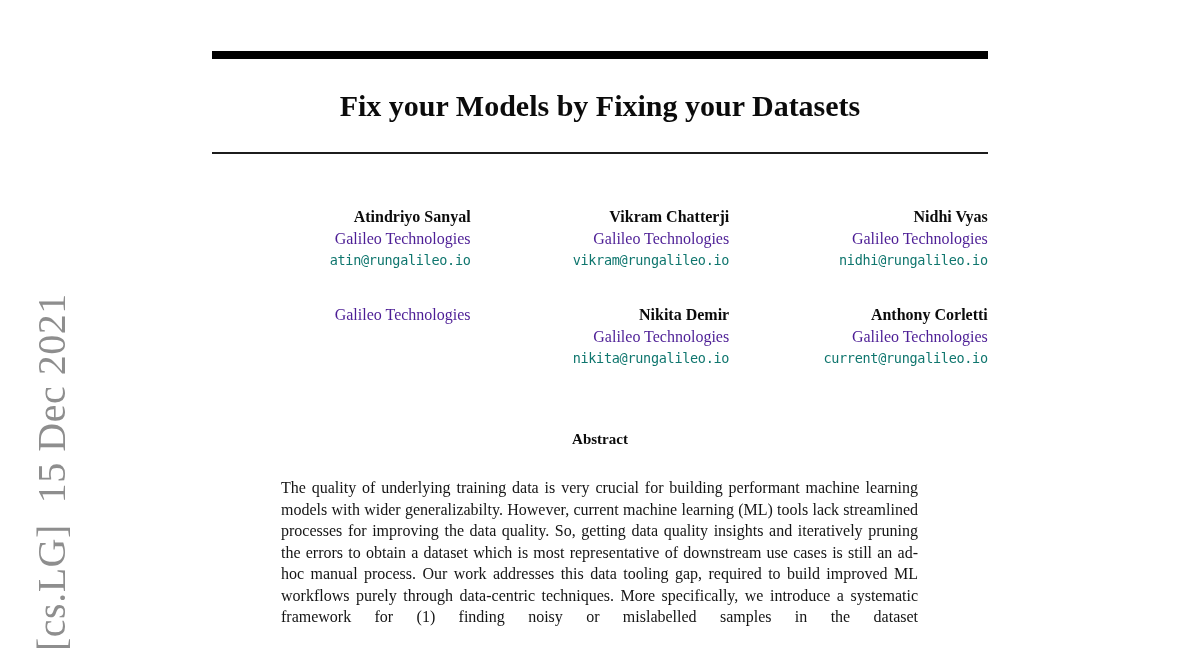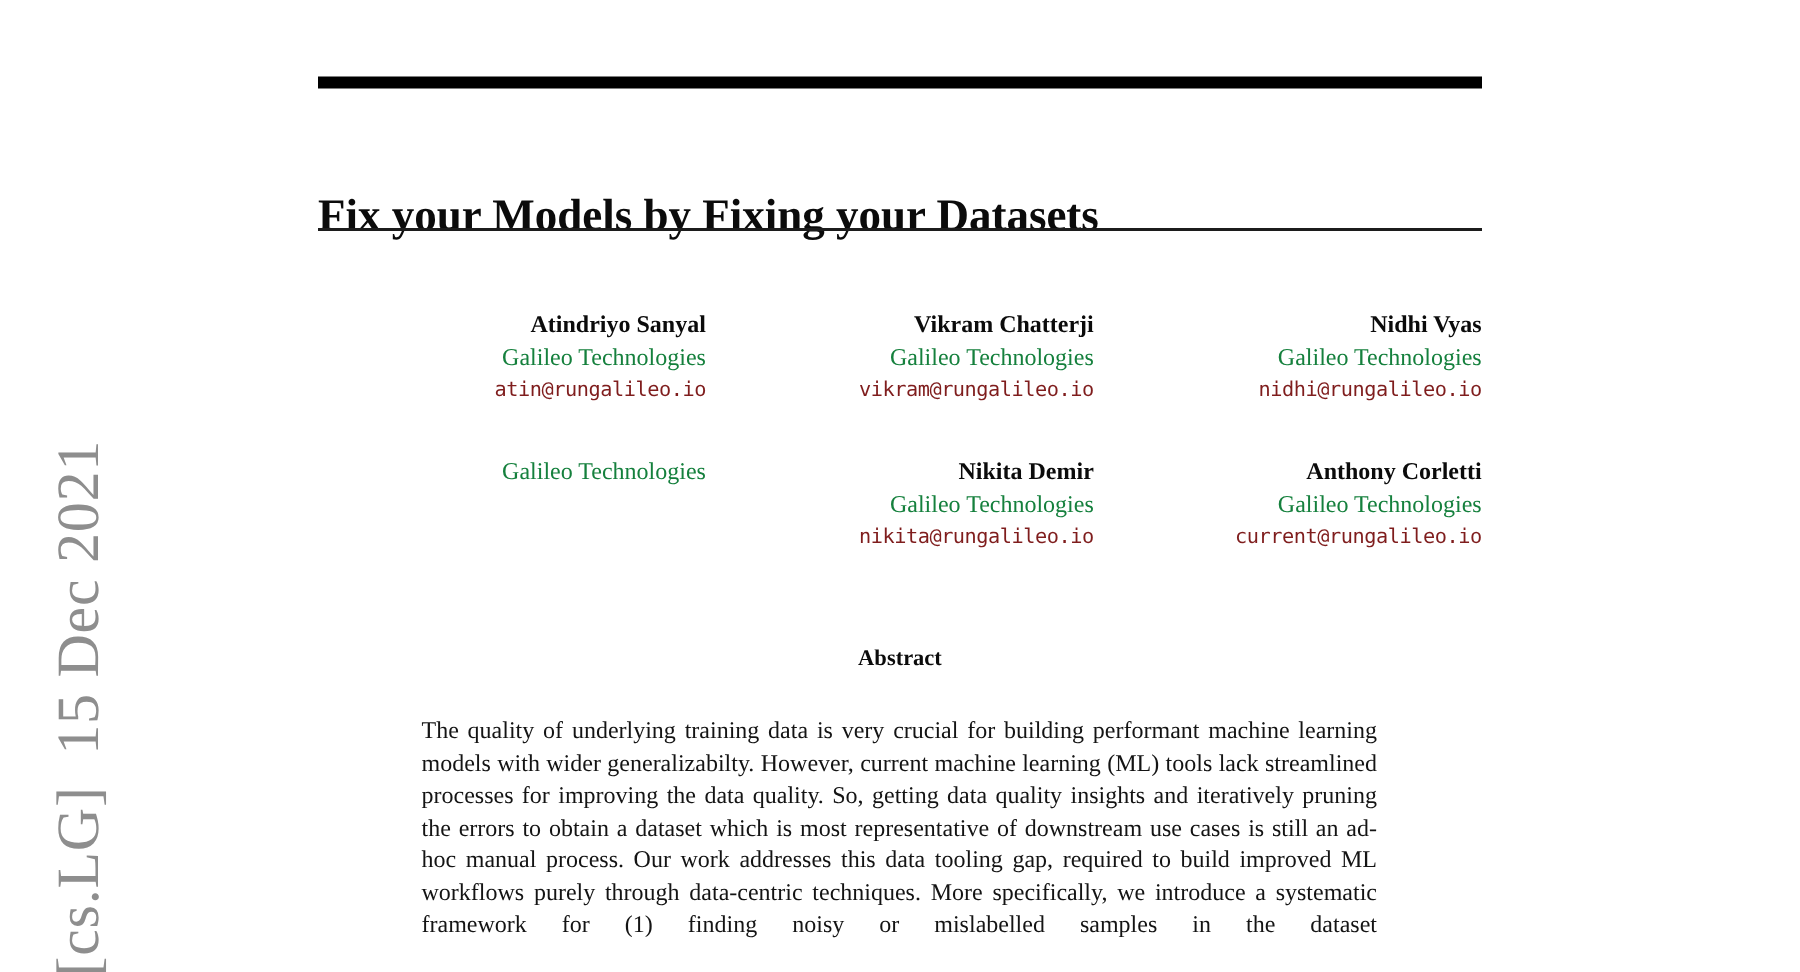--- a/index.html
+++ b/index.html
@@ -47,26 +47,25 @@
     position: absolute;
     left: 0; top: 51px;
     width: 776px; height: 8px;
     background: #000000;
   }
 
   .paper-title {
     position: absolute;
     left: 0; top: 88px;
     width: 776px;
-    text-align: left;
+    text-align: center;
     font-size: 30px;
     line-height: 36px;
     font-weight: bold;
     color: #0b0b0b;
-    margin-top: 38px;
   }
 
   .title-rule {
     position: absolute;
     left: 0; top: 152px;
     width: 776px; height: 2px;
     background: #1c1c1c;
     border: none;
   }
 
@@ -86,27 +85,27 @@
   }
   .author-name {
     font-size: 16px;
     line-height: 22px;
     font-weight: bold;
     color: #0b0b0b;
   }
   .author-affiliation {
     font-size: 16px;
     line-height: 22px;
-    color: #15803d;
+    color: #4c1d95;
   }
   .author-email {
     font-family: "DejaVu Sans Mono", "Liberation Mono", monospace;
     font-size: 13.5px;
     line-height: 21px;
-    color: #7f1d1d;
+    color: #0f766e;
     letter-spacing: -0.3px;
   }
 
   .abstract-heading {
     position: absolute;
     left: 0; top: 428px;
     width: 776px;
     text-align: center;
     font-size: 15px;
     line-height: 22px;

